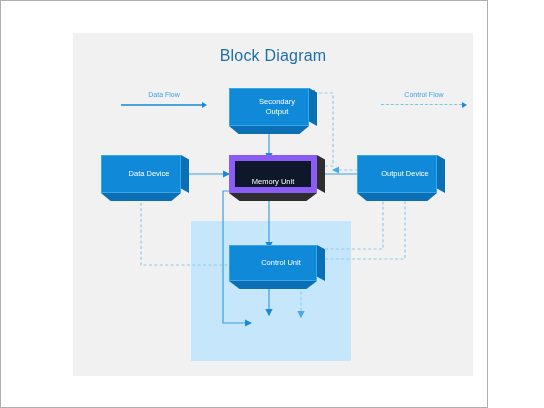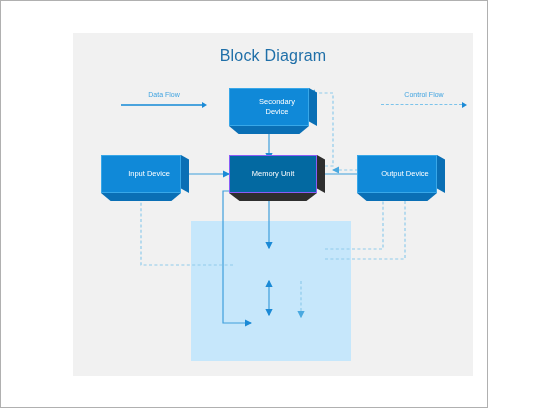--- a/index.html
+++ b/index.html
@@ -140,21 +140,21 @@
   .box.blue .face { background: #1089d8; border: 1px solid #38a7e8; padding-left: 16px; }
   .box.blue .side {
     background: #0a6fb5;
     clip-path: polygon(0 0, 100% 12%, 100% 100%, 0 88%);
   }
   .box.blue .bottom {
     background: #0a6fb5;
     clip-path: polygon(0 0, 100% 0, 88% 100%, 12% 100%);
   }
   
-  .box.dark .face { background: #0369a1; border: 1px solid #8b5cf6; }
+  .box.dark .face { background: #0f172a; border: 6px solid #8b5cf6; align-items: flex-end; }
   .box.dark .side {
     background: #2e2e2e;
     clip-path: polygon(0 0, 100% 12%, 100% 100%, 0 88%);
   }
   .box.dark .bottom {
     background: #2e2e2e;
     clip-path: polygon(0 0, 100% 0, 88% 100%, 12% 100%);
   }
   .box .face .lbl { display: block; padding: 0 3px; }
 </style>
@@ -225,45 +225,52 @@
         <path d="M228,248 L228,284" marker-end="url(#ah-dash)"></path>
       </g>
     </svg>
 
     <div class="box blue" style="left:156px; top:55px; width:80px; height:38px;">
       <div class="side"></div>
       <div class="bottom"></div>
       <div class="face">
         <span>
           <span class="lbl">Secondary</span>
-          <span class="lbl">Device</span>
+          <span class="lbl">Output</span>
         </span>
       </div>
     </div>
 
     <div class="box blue" style="left:28px; top:122px; width:80px; height:38px;">
       <div class="side"></div>
       <div class="bottom"></div>
       <div class="face">
-        <span class="lbl">Input Device</span>
+        <span class="lbl">Data Device</span>
       </div>
     </div>
 
     <div class="box dark" style="left:156px; top:122px; width:88px; height:38px;">
       <div class="side"></div>
       <div class="bottom"></div>
       <div class="face">
         <span class="lbl">Memory Unit</span>
       </div>
     </div>
 
     <div class="box blue" style="left:284px; top:122px; width:80px; height:38px;">
       <div class="side"></div>
       <div class="bottom"></div>
       <div class="face">
         <span class="lbl">Output Device</span>
       </div>
     </div>
 
+    <div class="box blue" style="left:156px; top:212px; width:88px; height:36px;">
+      <div class="side"></div>
+      <div class="bottom"></div>
+      <div class="face">
+        <span class="lbl">Control Unit</span>
+      </div>
+    </div>
 
 
   </div>
 </div>
 
 </body></html>

